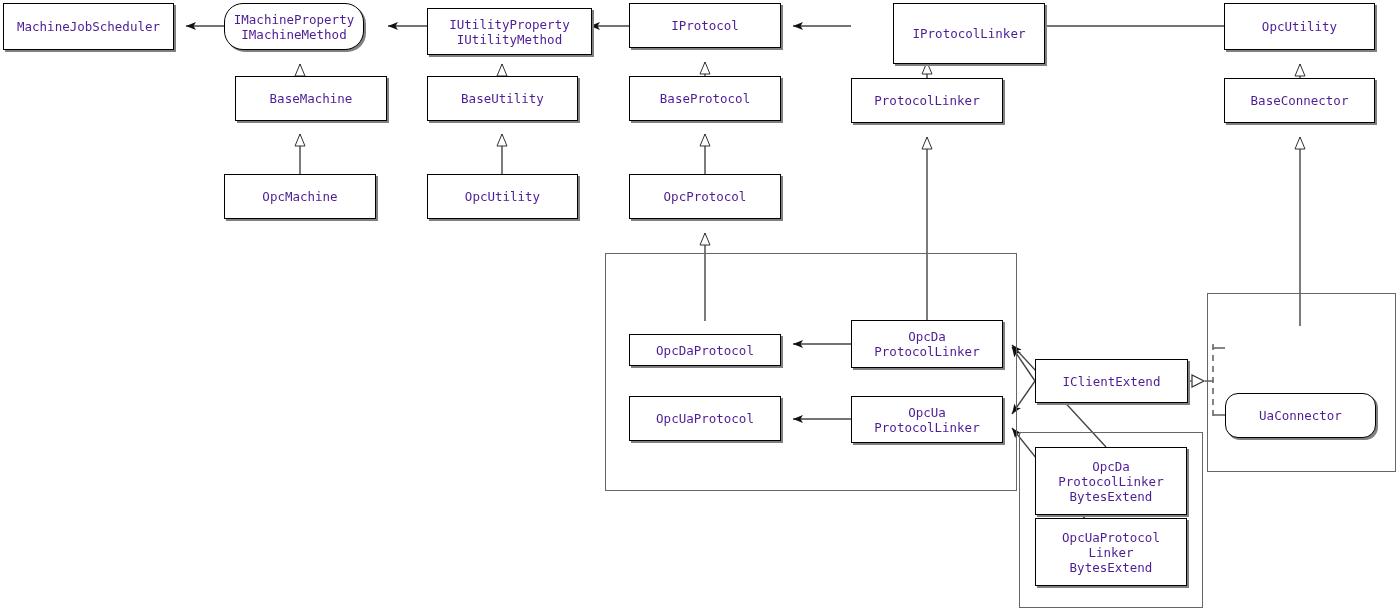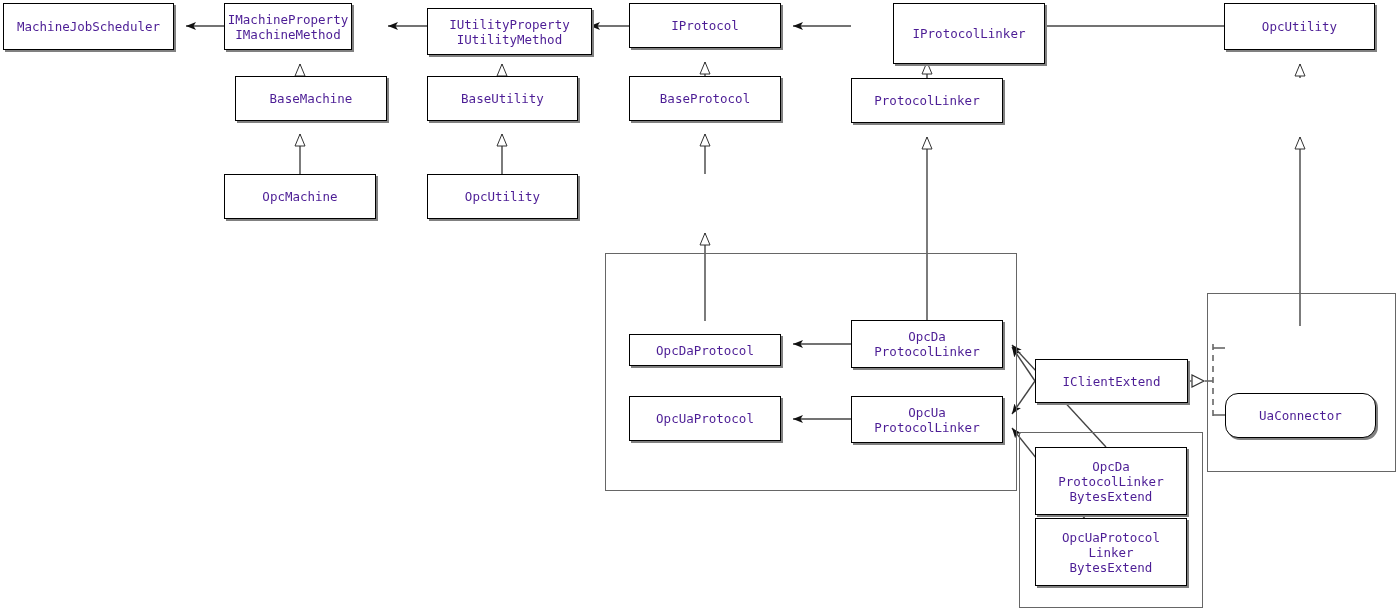--- a/index.html
+++ b/index.html
@@ -150,38 +150,39 @@
       </g>
     </g>
   </svg>
 
   <div class="group" style="left:605px; top:253px; width:412px; height:238px;"></div>
   <div class="group" style="left:1019px; top:432px; width:184px; height:176px;"></div>
   <div class="group" style="left:1207px; top:293px; width:189px; height:179px;"></div>
 
   <div class="node" style="left:3px; top:3px; width:171px; height:47px;">MachineJobScheduler</div>
 
-  <div class="node" style="left:224px; top:3px; width:128px; height:47px;">IMachineProperty
+  <div class="node" style="left:224px; top:3px; width:140px; height:47px;border-radius:19px;">IMachineProperty
 IMachineMethod</div>
 
   <div class="node" style="left:224px; top:76px; width:152px; height:45px;margin-left:11px;">BaseMachine</div>
 
   <div class="node" style="left:224px; top:174px; width:152px; height:45px;">OpcMachine</div>
 
   <div class="node" style="left:427px; top:8px; width:165px; height:47px;">IUtilityProperty
 IUtilityMethod</div>
 
   <div class="node" style="left:427px; top:76px; width:151px; height:45px;">BaseUtility</div>
 
   <div class="node" style="left:427px; top:174px; width:151px; height:45px;">OpcUtility</div>
 
   <div class="node" style="left:629px; top:3px; width:152px; height:45px;">IProtocol</div>
 
   <div class="node" style="left:629px; top:76px; width:152px; height:45px;">BaseProtocol</div>
 
+  <div class="node" style="left:629px; top:174px; width:152px; height:45px;">OpcProtocol</div>
 
   <div class="node" style="left:629px; top:334px; width:152px; height:32px;">OpcDaProtocol</div>
 
   <div class="node" style="left:629px; top:396px; width:152px; height:45px;">OpcUaProtocol</div>
 
   <div class="node" style="left:873px; top:3px; width:152px; height:61px;margin-left:20px;">IProtocolLinker</div>
 
   <div class="node" style="left:851px; top:78px; width:152px; height:45px;">ProtocolLinker</div>
 
   <div class="node" style="left:851px; top:320px; width:152px; height:48px;">OpcDa
@@ -195,17 +196,18 @@
   <div class="node" style="left:1035px; top:447px; width:152px; height:68px;">OpcDa
 ProtocolLinker
 BytesExtend</div>
 
   <div class="node" style="left:1035px; top:518px; width:152px; height:68px;">OpcUaProtocol
 Linker
 BytesExtend</div>
 
   <div class="node" style="left:1224px; top:3px; width:151px; height:47px;">OpcUtility</div>
 
+  <div class="node" style="left:1224px; top:78px; width:151px; height:45px;">BaseConnector</div>
 
 
   <div class="node" style="left:1225px; top:393px; width:151px; height:45px;border-radius:13px;">UaConnector</div>
 
 </div>
 
 </body></html>

